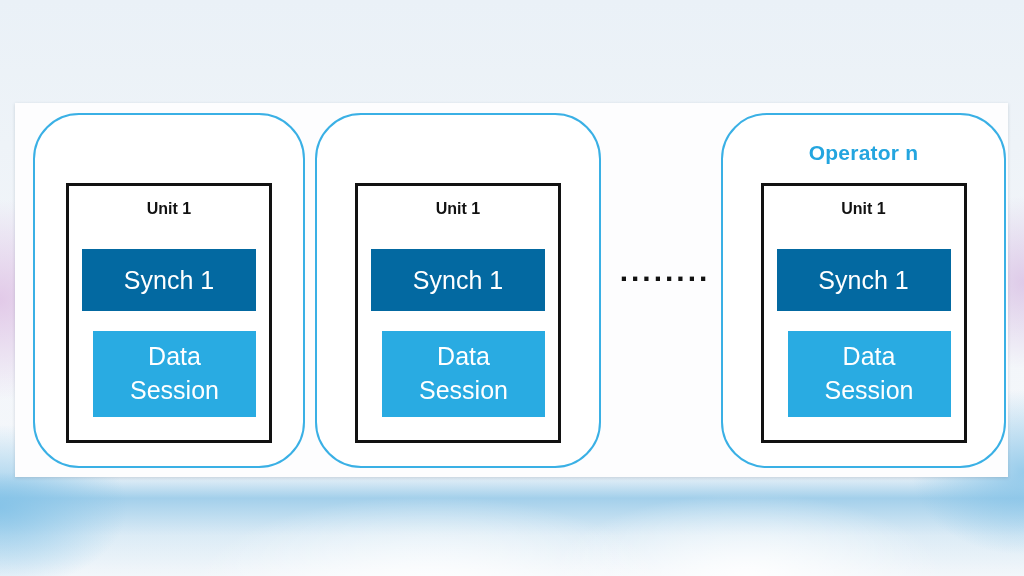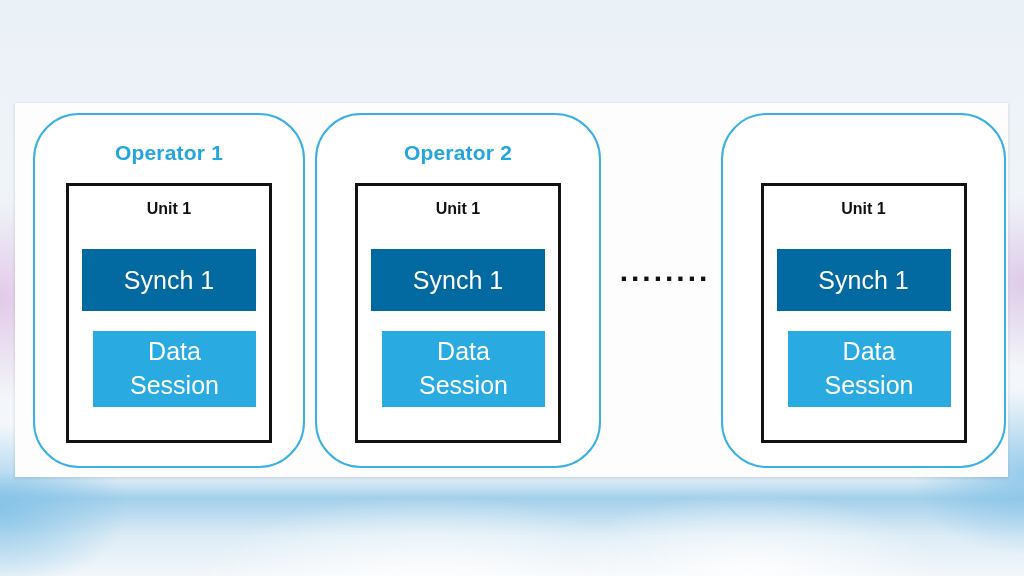--- a/index.html
+++ b/index.html
@@ -82,21 +82,21 @@
   }
   .synch-box .box-text {
     color: #ffffff;
     font-size: 25px;
   }
   .data-box {
     position: absolute;
     left: 24px;
     right: 13px;
     top: 145px;
-    height: 76px;
+    height: 86px;
     background: #29abe2;
     display: flex;
     align-items: center;
     justify-content: center;
     text-align: center;
   }
   .data-box .box-text {
     color: #ffffff;
     font-size: 25px;
     line-height: 1.35;
@@ -115,48 +115,47 @@
     line-height: 40px;
   }
 </style>
 </head>
 <body>
 
 <div class="stage">
   <div class="panel">
 
     <div class="op-card pos-0">
-      <div class="op-title">Operator 1</div>
       <div class="unit-box">
         <div class="unit-label">Unit 1</div>
         <div class="synch-box">
           <span class="box-text">Synch 1</span>
         </div>
         <div class="data-box">
           <span class="box-text">Data Session</span>
         </div>
       </div>
     </div>
 
     <div class="op-card pos-1">
-      <div class="op-title">Operator 2</div>
       <div class="unit-box">
         <div class="unit-label">Unit 1</div>
         <div class="synch-box">
           <span class="box-text">Synch 1</span>
         </div>
         <div class="data-box">
           <span class="box-text">Data Session</span>
         </div>
       </div>
     </div>
 
     <div class="ellipsis">........</div>
 
     <div class="op-card pos-2">
+      <div class="op-title">Operator n</div>
       <div class="unit-box">
         <div class="unit-label">Unit 1</div>
         <div class="synch-box">
           <span class="box-text">Synch 1</span>
         </div>
         <div class="data-box">
           <span class="box-text">Data Session</span>
         </div>
       </div>
     </div>

